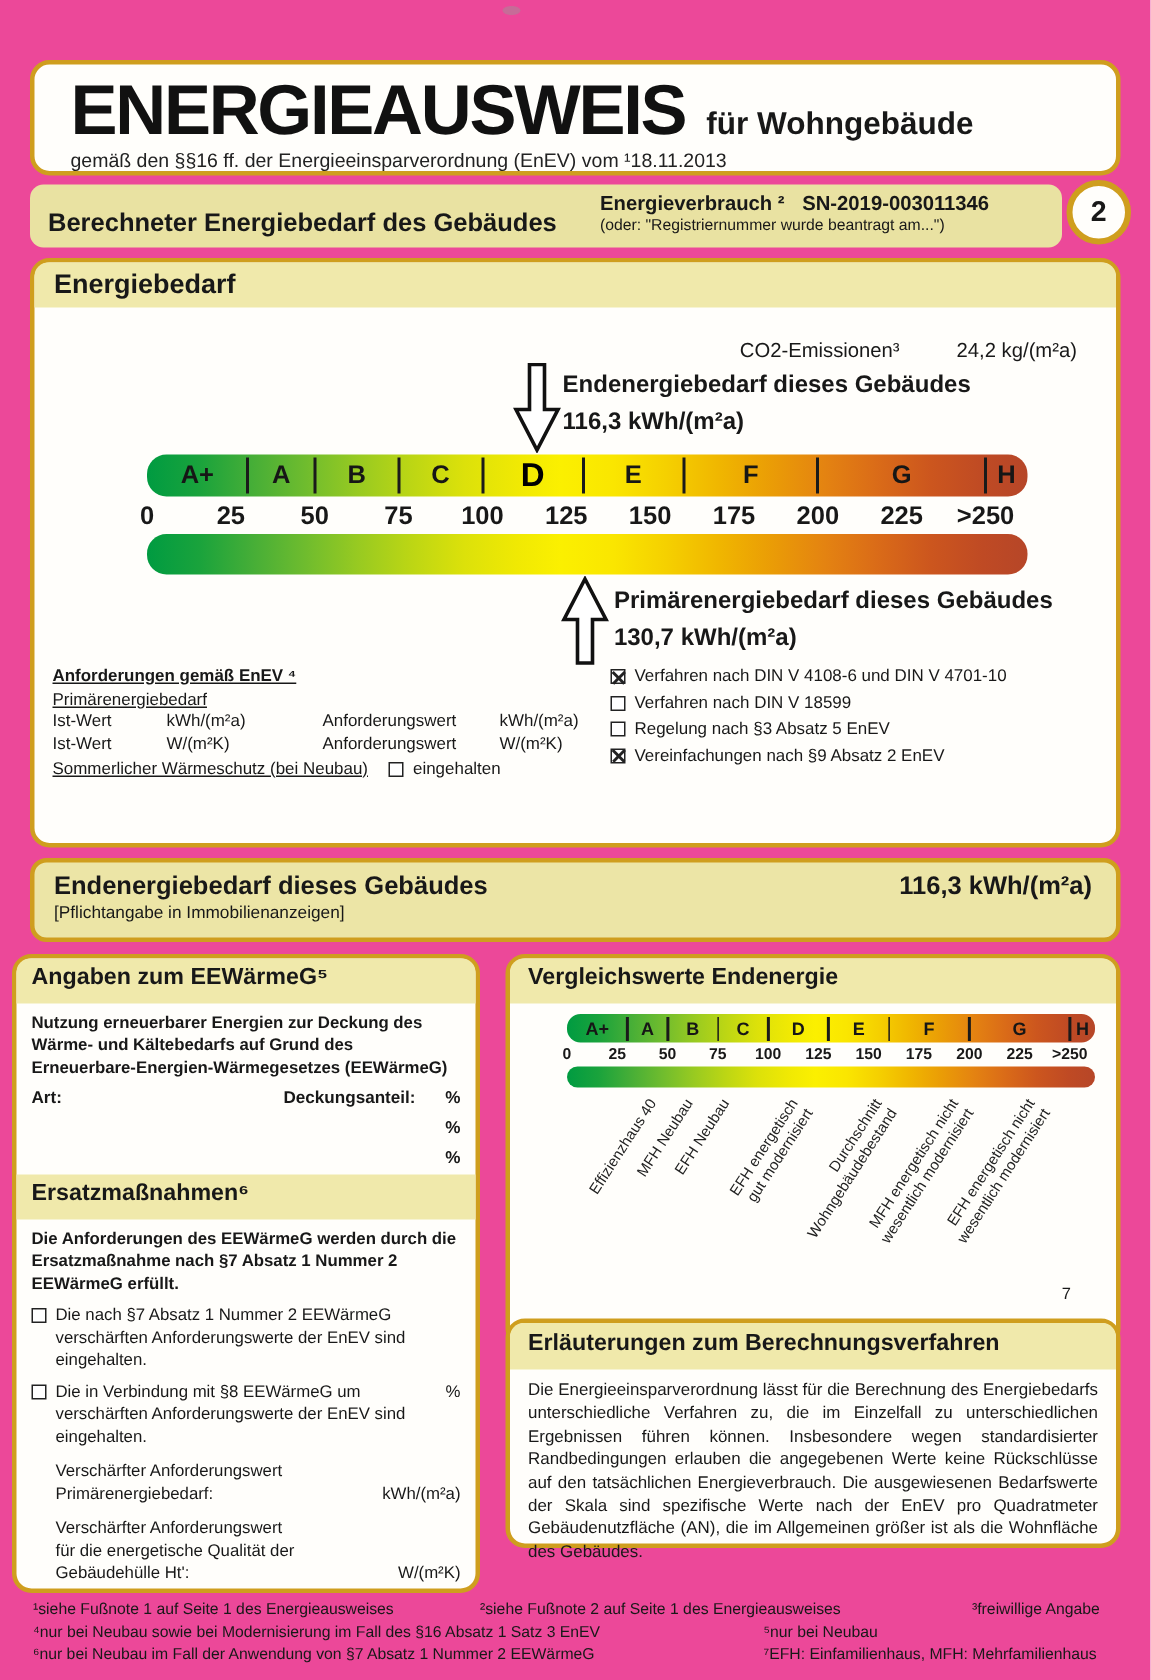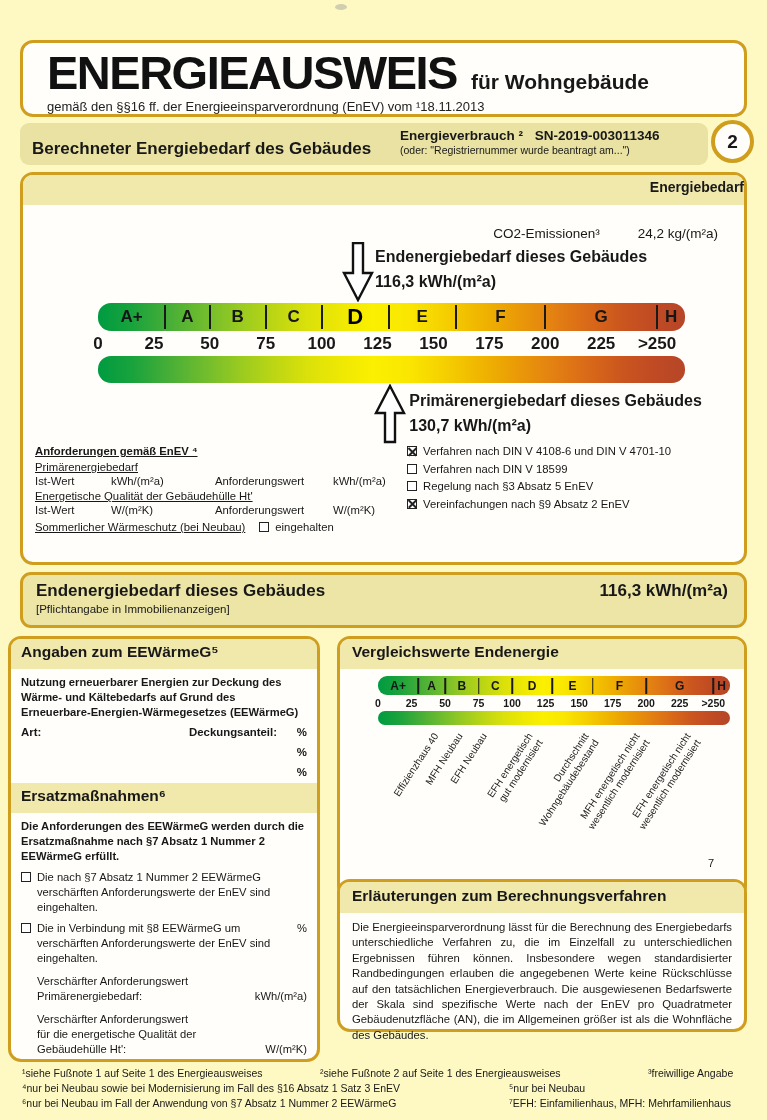--- a/index.html
+++ b/index.html
@@ -1,18 +1,18 @@
 <!DOCTYPE html>
 <html><head>
 <meta charset="utf-8">
 <style>
   * { margin:0; padding:0; box-sizing:border-box; }
   html,body { background:#ffffff; }
   body { font-family:"Liberation Sans", sans-serif; color:#181818; }
-  .page { position:relative; width:767px; height:1120px; background:#fef9c3; overflow:hidden; }
+  .page { position:relative; width:767px; height:1120px; background:#ec4899; overflow:hidden; }
   .smudge { position:absolute; left:335px; top:4px; width:12px; height:6px; background:#9a9a96; border-radius:50%; opacity:.45; }
 
   
   .gbox { position:absolute; border:3px solid #cf9e1e; border-radius:13px; background:#fffefb; }
   .band { background:#f0e9ab; font-weight:bold; }
 
   
   .title-box { left:20px; top:40px; width:727px; height:77px; padding:4px 0 0 24px; }
   .title-row { display:flex; align-items:baseline; }
   .main-title { font-size:47px; font-weight:bold; letter-spacing:-1.5px; line-height:52px; color:#111; }
@@ -23,21 +23,21 @@
   .reg-band { position:absolute; left:20px; top:123px; width:688px; height:42px; background:#e9e2a2; border-radius:9px; display:flex; justify-content:space-between; padding:3px 10px 0 12px; }
   .reg-band-title { font-size:17px; font-weight:bold; align-self:flex-end; padding-bottom:6px; }
   .reg-right { text-align:left; padding-top:2px; width:298px; }
   .reg-line1 { font-size:13.5px; font-weight:bold; }
   .reg-line1 .reg-val { margin-left:8px; }
   .reg-line2 { font-size:10.5px; margin-top:1px; }
   .page-badge { position:absolute; left:711px; top:120px; width:43px; height:43px; border:4px solid #cf9e1e; border-radius:50%; background:#fffefb; display:flex; align-items:center; justify-content:center; font-size:19px; font-weight:bold; }
 
   
   .energy-box { left:20px; top:172px; width:727px; height:393px; }
-  .box-band { height:30px; border-radius:9px 9px 0 0; font-size:14px; padding:4px 0 0 13px;text-align:right; }
+  .box-band { height:30px; border-radius:9px 9px 0 0; font-size:18px; padding:4px 0 0 13px; }
   .co2-line { position:absolute; top:31px; right:26px; display:flex; gap:38px; font-size:13.5px;margin-top:20px; }
 
   .scale-wrap { position:absolute; left:75px; top:128px; width:587px; height:80px; }
   :root { --grad: linear-gradient(90deg,#009b41 0%,#1aa33c 6%,#46ae37 12%,#6fbc2e 18%,#98ca21 24%,#bcd614 30%,#dce10a 36%,#f0e903 42%,#fbf000 47%,#fae600 53%,#f5d000 59%,#f0b600 65%,#ea9c06 71%,#e48311 77%,#da6b18 83%,#cc561e 89%,#bf4a24 95%,#b64628 100%); }
   .sc-letters { position:relative; background:var(--grad); }
   .sc-numbers { position:relative; }
   .sc-bar2 { background:var(--grad); }
   .scale-big .sc-letters { height:28px; border-radius:13px; }
   .scale-big .sc-numbers { height:25px; }
   .scale-big .sc-bar2 { height:27px; border-radius:13px; }
@@ -216,21 +216,20 @@
     <div class="cols">
       <div class="col-left">
         <div class="col-head">Anforderungen gemäß EnEV ⁴</div>
         <div class="sub-line">Primärenergiebedarf</div>
         <div class="val-row">
           <span>Ist-Wert</span>
           <span>kWh/(m²a)</span>
           <span>Anforderungswert</span>
           <span>kWh/(m²a)</span>
         </div>
-        <div class="sub-line">Energetische Qualität der Gebäudehülle Ht'</div>
         <div class="val-row">
           <span>Ist-Wert</span>
           <span>W/(m²K)</span>
           <span>Anforderungswert</span>
           <span>W/(m²K)</span>
         </div>
         <div class="sommer-row">
           <span class="ul">Sommerlicher Wärmeschutz (bei Neubau)</span>
           <span class="cb-mini">
             <span class="cbx"></span>

